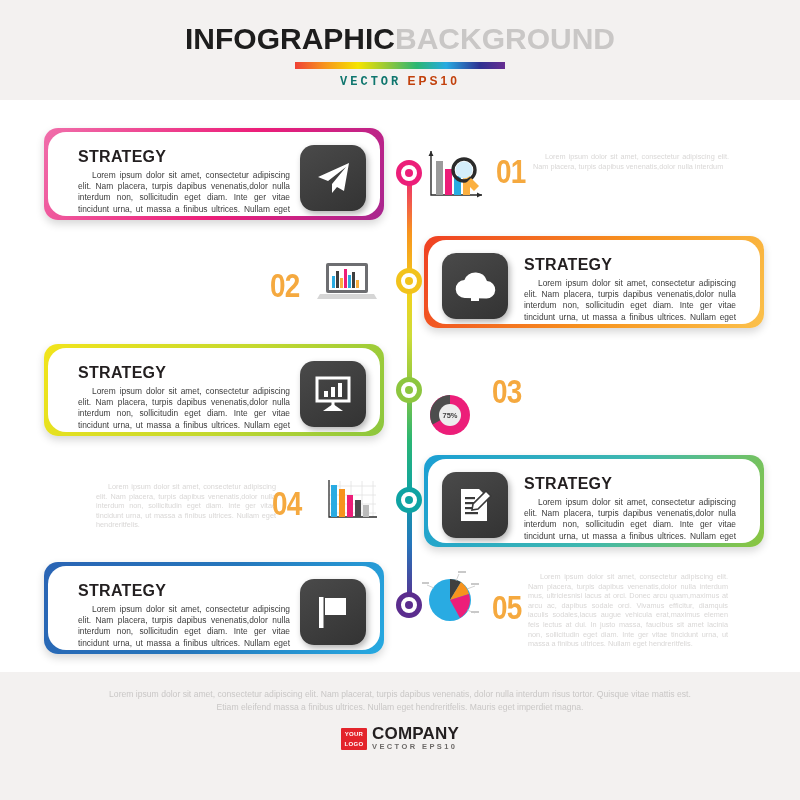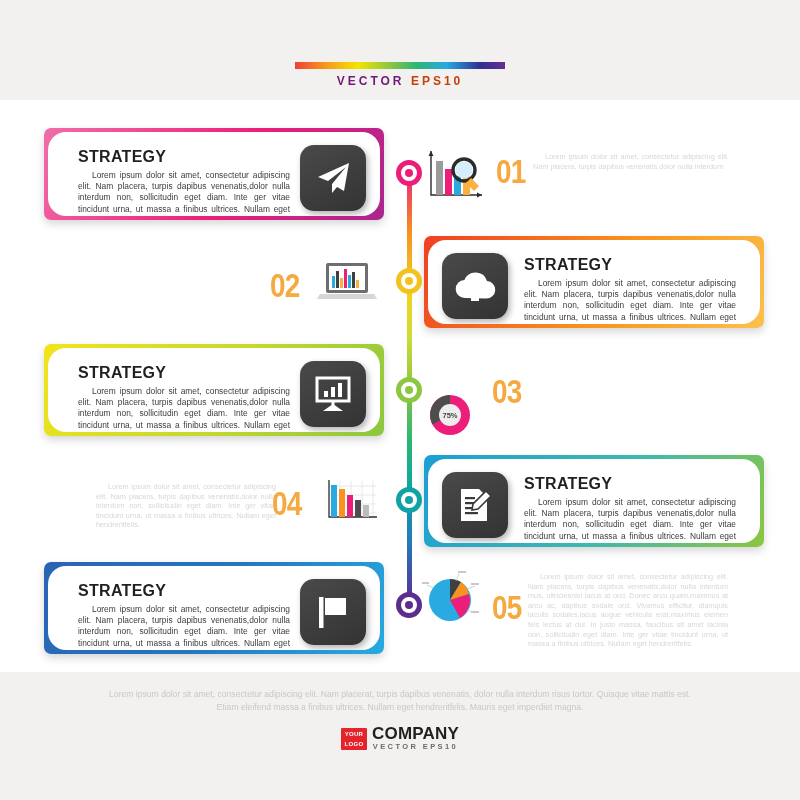--- a/index.html
+++ b/index.html
@@ -30,21 +30,21 @@
   .t-grey{color:#c9c7c6;}
   .rainbow-bar{
     position:absolute;left:295px;top:62px;width:210px;height:7px;
     background:linear-gradient(90deg,#ef4136 0%,#f7941e 14%,#f5e400 30%,#8dc63f 45%,#2bb673 58%,#27aae1 72%,#2e3192 88%,#662d91 100%);
   }
   .subtitle{
     position:absolute;left:0;top:74px;width:800px;text-align:center;
     font-family:"Liberation Sans Narrow","Liberation Sans",sans-serif;
     font-size:12px;font-weight:bold;letter-spacing:3px;
   }
-  .sub-a{color:#701a75;}
+  .sub-a{color:#0f766e;font-family:Liberation Mono, monospace;}
   .sub-b{color:#c2410c;}
 
   
   .timeline{
     position:absolute;left:407px;top:172px;width:5px;height:432px;
     background:linear-gradient(180deg,#ec1e79 0%,#f7941e 14%,#f2d21c 28%,#cddc39 38%,#8dc63f 50%,#2bb673 62%,#0fa3a3 74%,#2577bc 86%,#5b2d8e 100%);
   }
   .marker{
     position:absolute;width:26px;height:26px;border-radius:50%;
     background:#ffffff;box-sizing:border-box;border-width:5px;border-style:solid;
@@ -52,21 +52,21 @@
   }
   .marker i{
     position:absolute;left:50%;top:50%;width:8px;height:8px;margin:-4px 0 0 -4px;
     border-radius:50%;display:block;
   }
 
   
   .row{position:absolute;left:0;width:800px;}
 
   .card{
-    position:absolute;border-radius:7px;padding:4px;
+    position:absolute;border-radius:14px;padding:4px;
     box-sizing:border-box;
     box-shadow:0 4px 9px rgba(0,0,0,.16);
   }
   .card-inner{
     background:#ffffff;border-radius:18px;height:100%;width:100%;
     box-sizing:border-box;position:relative;overflow:hidden;
   }
   .card-left{width:340px;height:92px;}
   .card-right{width:340px;height:92px;}
 
@@ -112,28 +112,31 @@
   }
   .logo-row{display:inline-flex;align-items:center;gap:5px;}
   .logo-box{
     width:26px;height:22px;background:#e3242b;border-radius:1px;
     color:#ffffff;font-size:6px;font-weight:bold;line-height:10px;
     display:flex;flex-direction:column;align-items:center;justify-content:center;
     letter-spacing:.3px;
   }
   .logo-name{font-size:17px;font-weight:bold;color:#231f20;line-height:16px;letter-spacing:.2px;}
   .logo-sub{font-size:7.5px;font-weight:bold;color:#6d6a68;letter-spacing:2.4px;line-height:10px;}
-  .logo-texts{display:flex;flex-direction:column;align-items:center;}
+  .logo-texts{display:flex;flex-direction:column;align-items:flex-start;}
 </style>
 </head>
 <body>
 
 <div class="page">
 
   <div class="header">
+    <div class="header-inner">
+      <span class="title-line t-dark">INFOGRAPHIC</span><span class="title-line t-grey">BACKGROUND</span>
+    </div>
     <div class="rainbow-bar"></div>
     <div class="subtitle">
       <span class="sub-a">VECTOR</span>
       <span class="sub-b">EPS10</span>
     </div>
   </div>
 
   <div class="timeline"></div>
 
   <div class="row">

